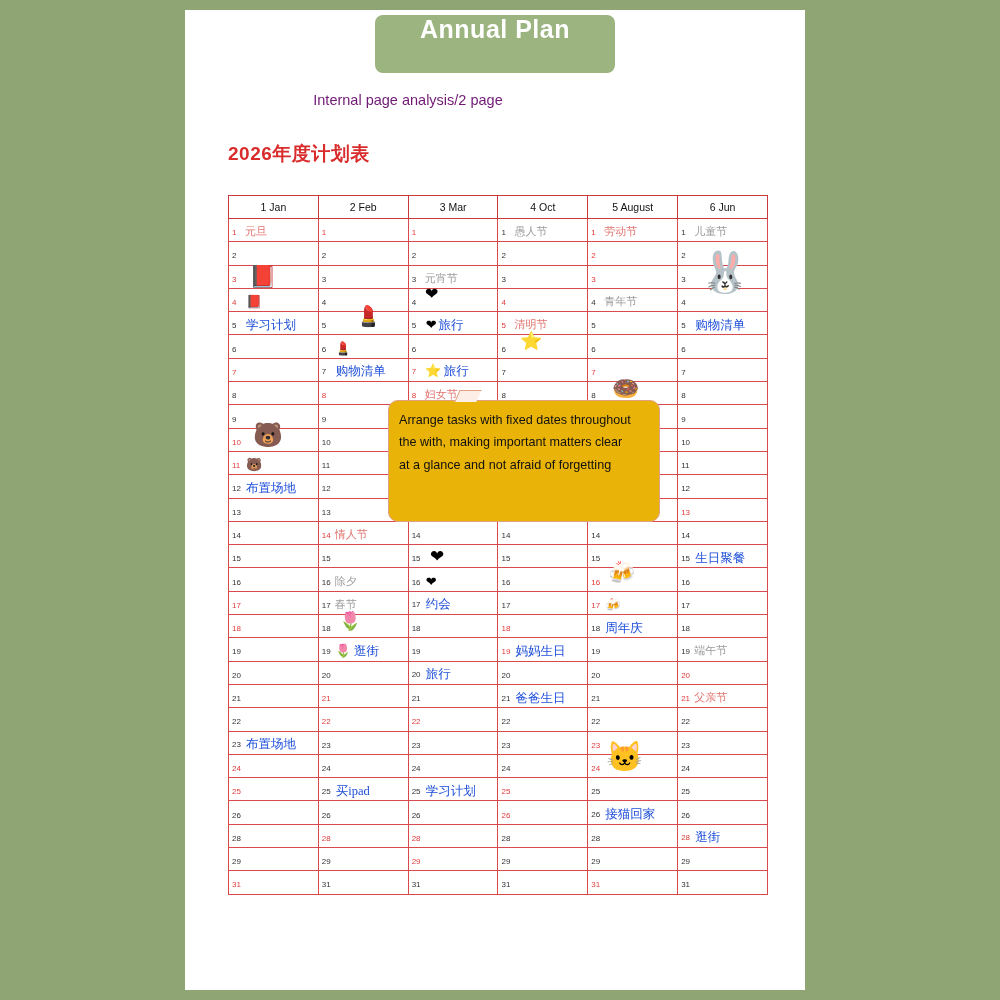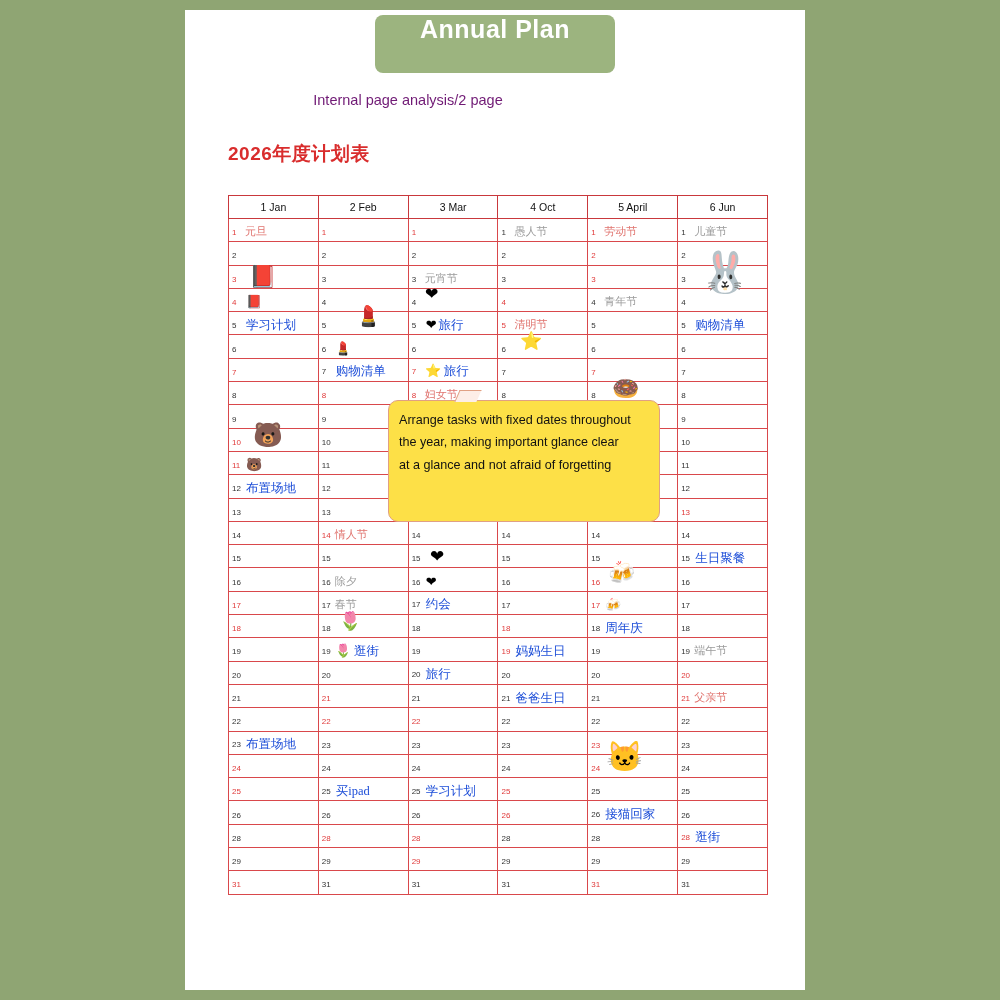--- a/index.html
+++ b/index.html
@@ -96,21 +96,21 @@
   .sticker {
     position: absolute;
     pointer-events: none;
     line-height: 1;
   }
   
   .callout {
     position: absolute;
     left: 388px; top: 400px;
     width: 272px; height: 122px;
-    background: #fde047;
+    background: #eab308;
     border: 1.6px solid #e0a083;
     border-radius: 10px;
     padding: 12px 10px 18px 10px;
     z-index: 9;
   }
   .callout p {
     margin: 0 0 8px 0;
     font-size: 12.6px;
     color: #111;
     line-height: 1.15;
@@ -141,21 +141,21 @@
 
   <div class="doc-title">2026年度计划表</div>
 
   <table class="cal">
     <thead>
       <tr>
         <th>1 Jan</th>
         <th>2 Feb</th>
         <th>3 Mar</th>
         <th>4 Oct</th>
-        <th>5 April</th>
+        <th>5 August</th>
         <th>6 Jun</th>
       </tr>
     </thead>
     <tbody id="cal-body">
         <tr>
           <td><span class="dn red">1</span><span class="fest red">元旦</span></td>
           <td><span class="dn red">1</span></td>
           <td><span class="dn red">1</span></td>
           <td><span class="dn">1</span><span class="fest">愚人节</span></td>
           <td><span class="dn red">1</span><span class="fest red">劳动节</span></td>
@@ -398,17 +398,17 @@
       <div class="sticker" style="left: 253px; top: 423px; font-size: 24px;">🐻</div>
       <div class="sticker" style="left: 430px; top: 548px; font-size: 17px;">❤</div>
       <div class="sticker" style="left: 608px; top: 562px; font-size: 22px;">🍻</div>
       <div class="sticker" style="left: 339px; top: 612px; font-size: 18px;">🌷</div>
       <div class="sticker" style="left: 606px; top: 742px; font-size: 30px;">🐱</div>
     </div>
 
   <div class="callout">
     <div class="callout-tail"></div>
     <p>Arrange tasks with fixed dates throughout</p>
-    <p>the year, making important glance clear</p>
+    <p>the with, making important matters clear</p>
     <p>at a glance and not afraid of forgetting</p>
   </div>
 
 </div>
 
 </body></html>

